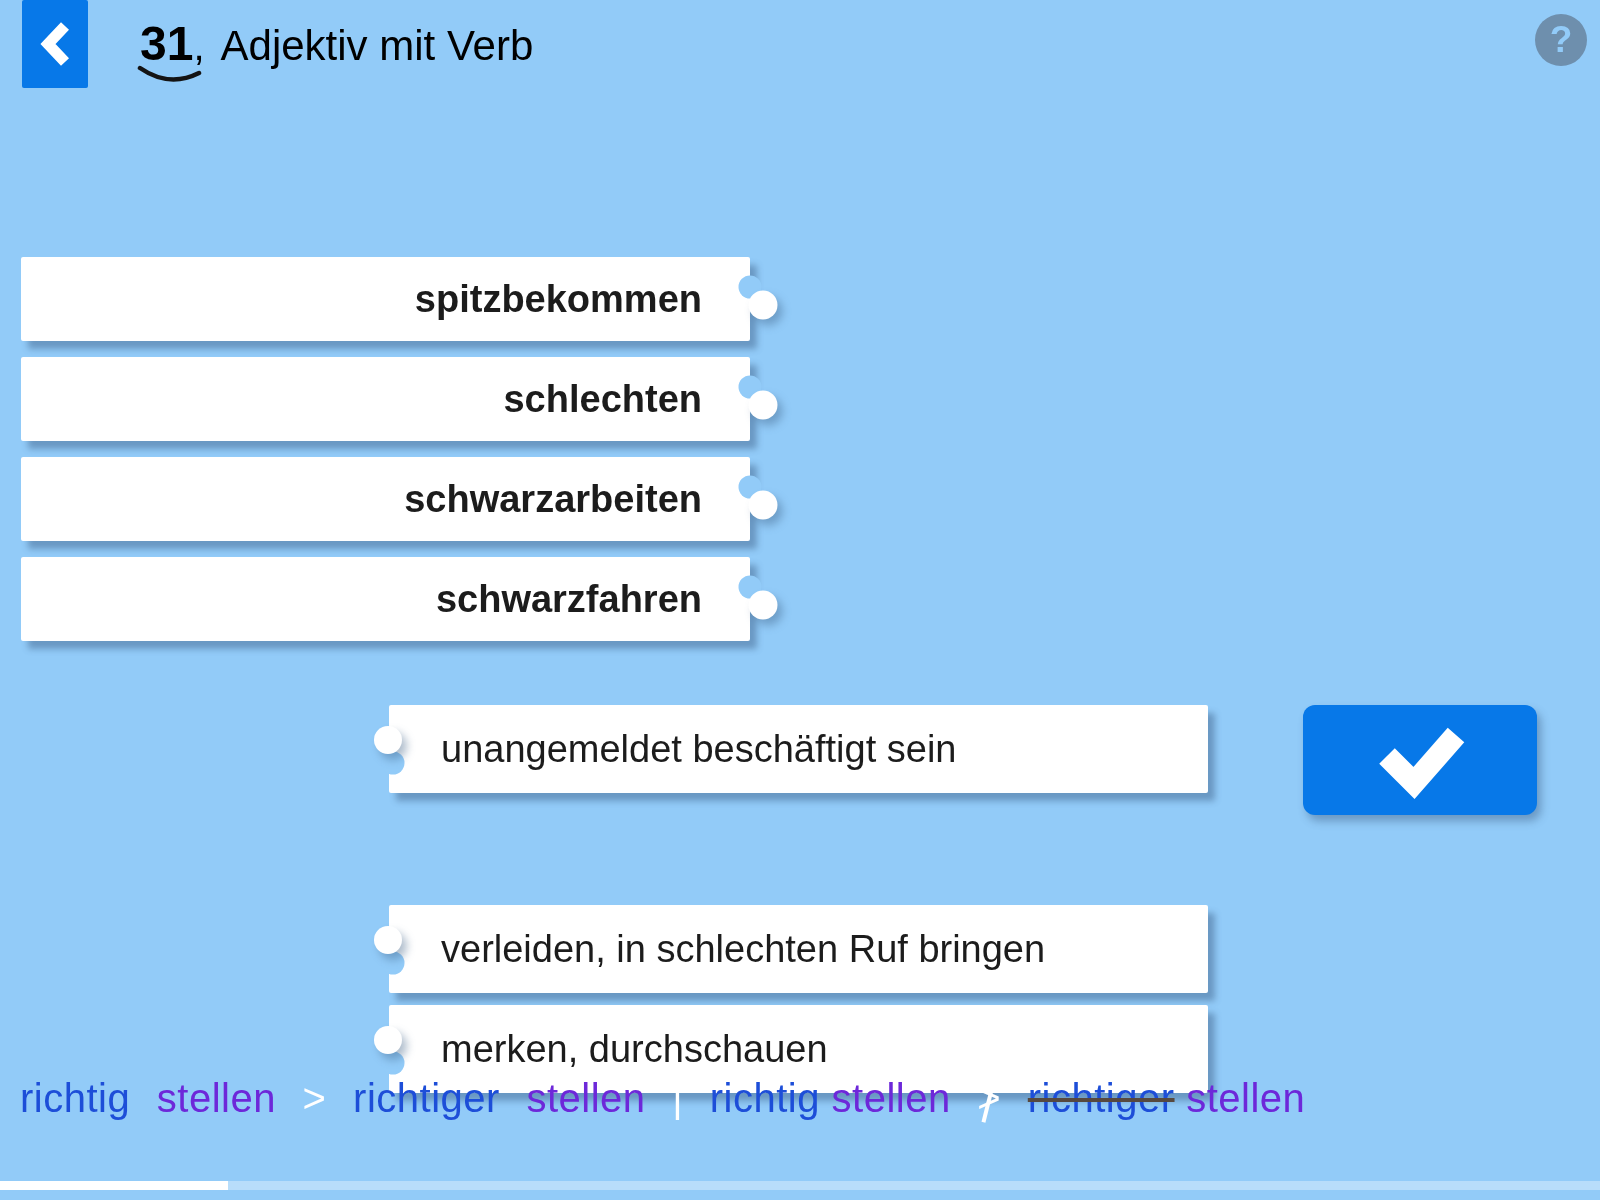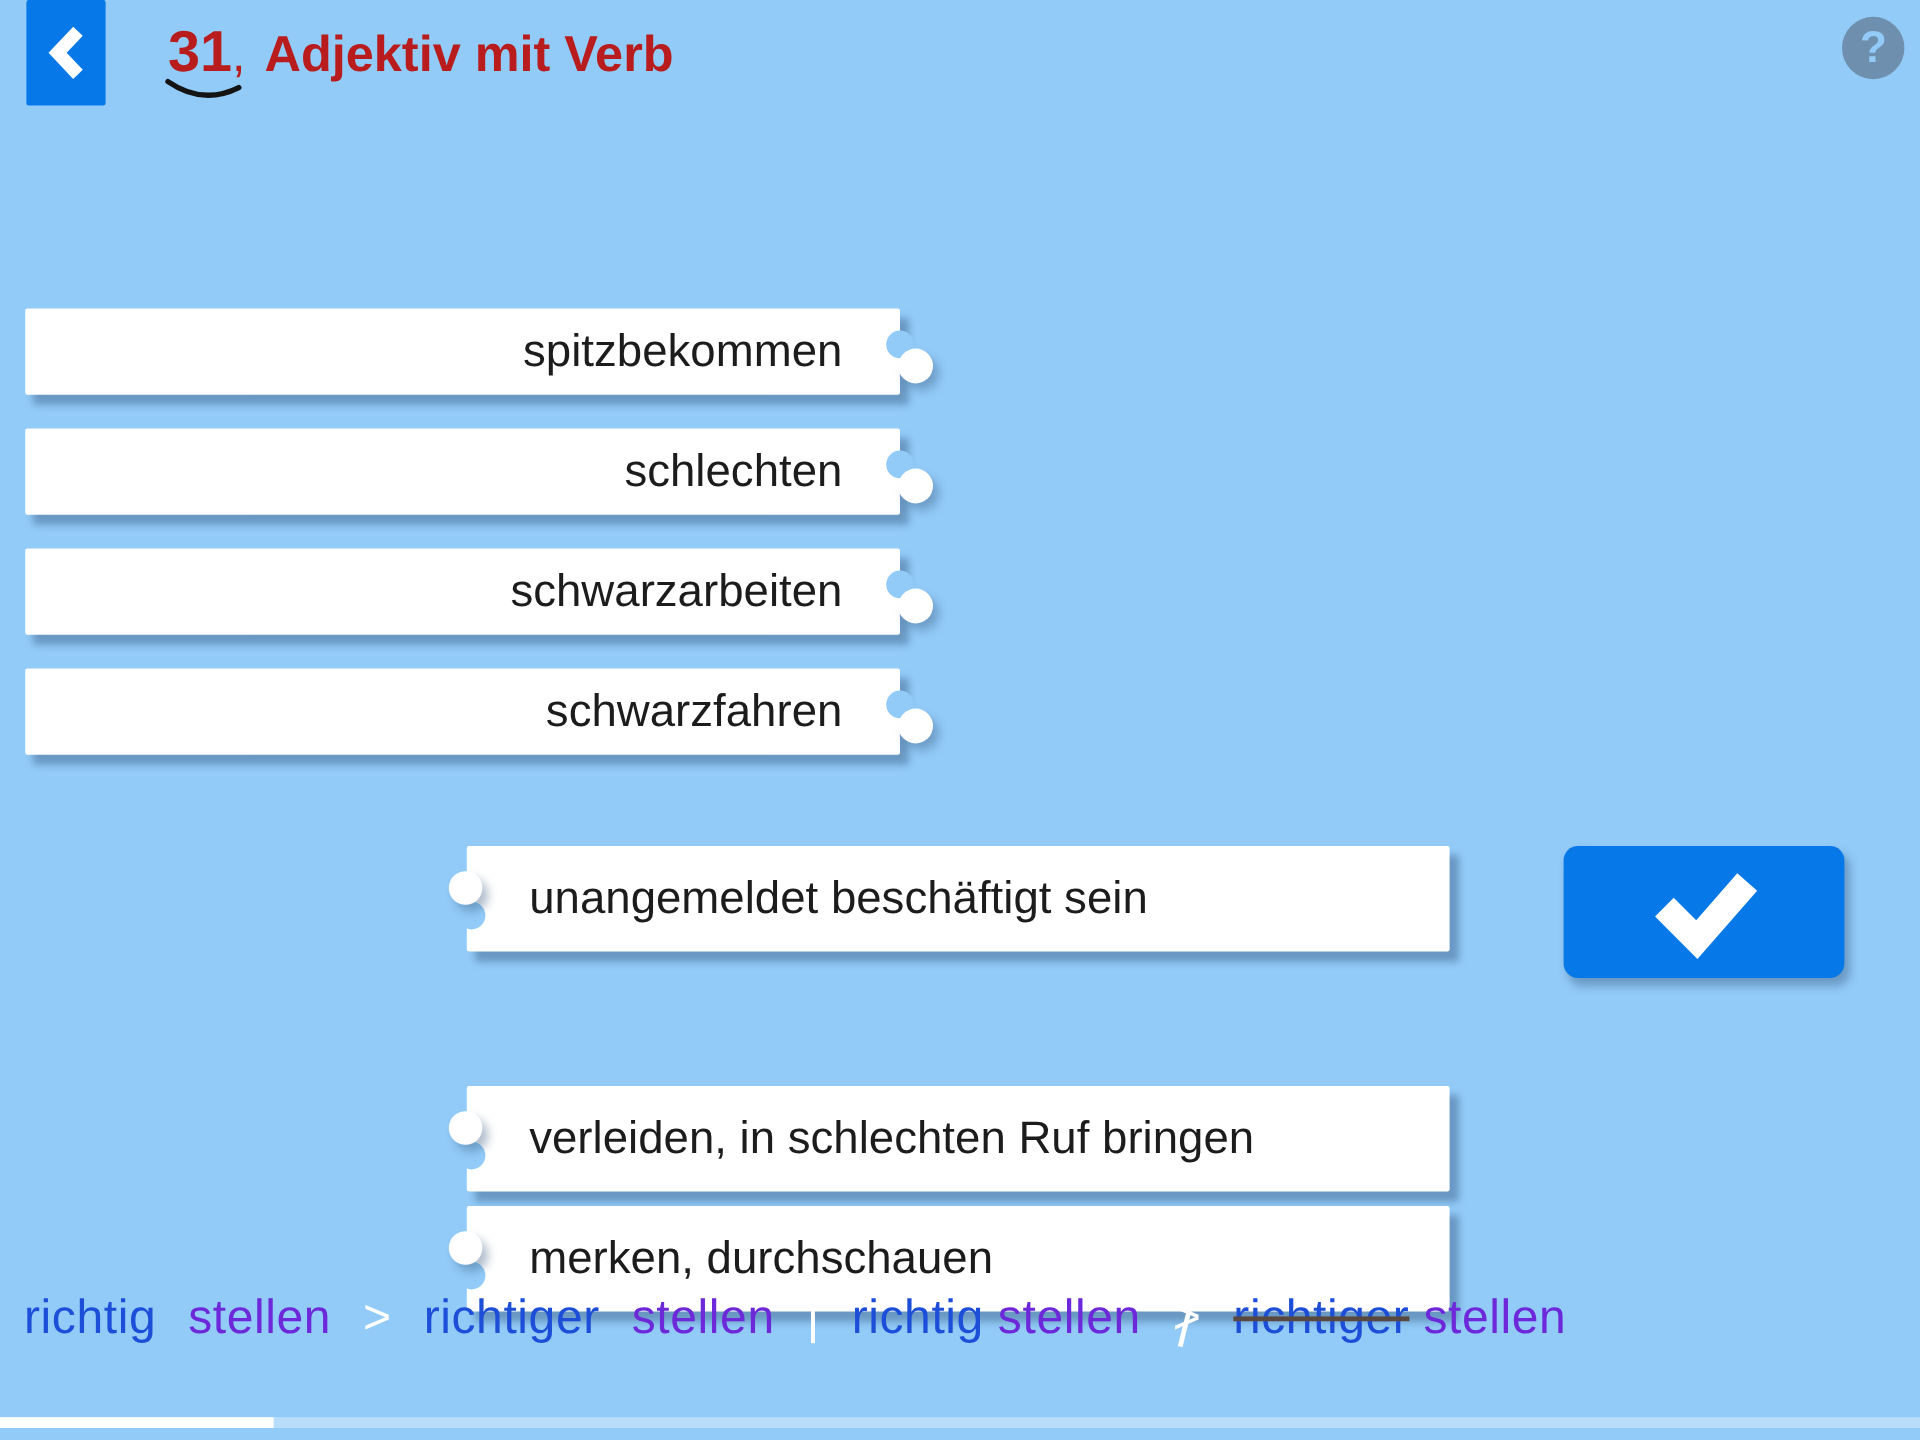--- a/index.html
+++ b/index.html
@@ -10,43 +10,43 @@
     font-family:"Liberation Sans", sans-serif;
   }
   
   .back-btn {
     position:absolute; left:22px; top:0; width:66px; height:88px;
     background:#0778e8; border-radius:2px;
     display:flex; align-items:center; justify-content:center; cursor:pointer;
   }
   .title-row {
     position:absolute; left:140px; top:16px;
-    display:flex; align-items:baseline; color:#b91c1c; white-space:nowrap;
+    display:flex; align-items:baseline; color:#000000; white-space:nowrap;
   }
   .title-num   { font-size:48px; font-weight:700; }
   .title-comma { font-size:40px; font-weight:400; }
-  .title-text  { font-size:42px; font-weight:700; margin-left:16px; }
+  .title-text  { font-size:42px; font-weight:400; margin-left:16px; }
   .title-swoosh { position:absolute; left:136px; top:62px; }
   .help-btn {
     position:absolute; right:13px; top:14px; width:52px; height:52px;
     border-radius:50%; background:#6e8fad; color:#92cbf8;
     font-size:37px; font-weight:700;
     display:flex; align-items:center; justify-content:center; cursor:pointer;
   }
   .instruction {
     position:absolute; left:118px; top:97px;
     font-size:28px; color:#1a1a1a; white-space:nowrap;
   }
   .instruction b { font-weight:700; }
   
   .tile {
     position:absolute; background:#fff; border-radius:2px;
     box-shadow:7px 8px 6px rgba(58,92,130,0.45); cursor:pointer;
   }
-  .ptile { left:21px;  width:729px; height:72px; }
+  .ptile { left:21px;  width:729px; height:84px;font-weight:bold; }
   .atile { left:389px; width:819px; height:88px; }
   .tile .label {
     position:absolute; inset:0; display:flex; align-items:center;
     font-size:38px; color:#1c1c1c; white-space:nowrap;
   }
   .ptile .label { justify-content:flex-end;  padding-right:48px; }
   .atile .label { justify-content:flex-start; padding-left:52px;  }
   .pknob { position:absolute; right:-30px; top:0; width:60px; height:80px; overflow:visible; }
   .aknob { position:absolute; left:-30px;  top:0; width:60px; height:82px; overflow:visible; }
   .knob-head { filter: drop-shadow(5px 6px 4px rgba(58,92,130,0.40)); }

